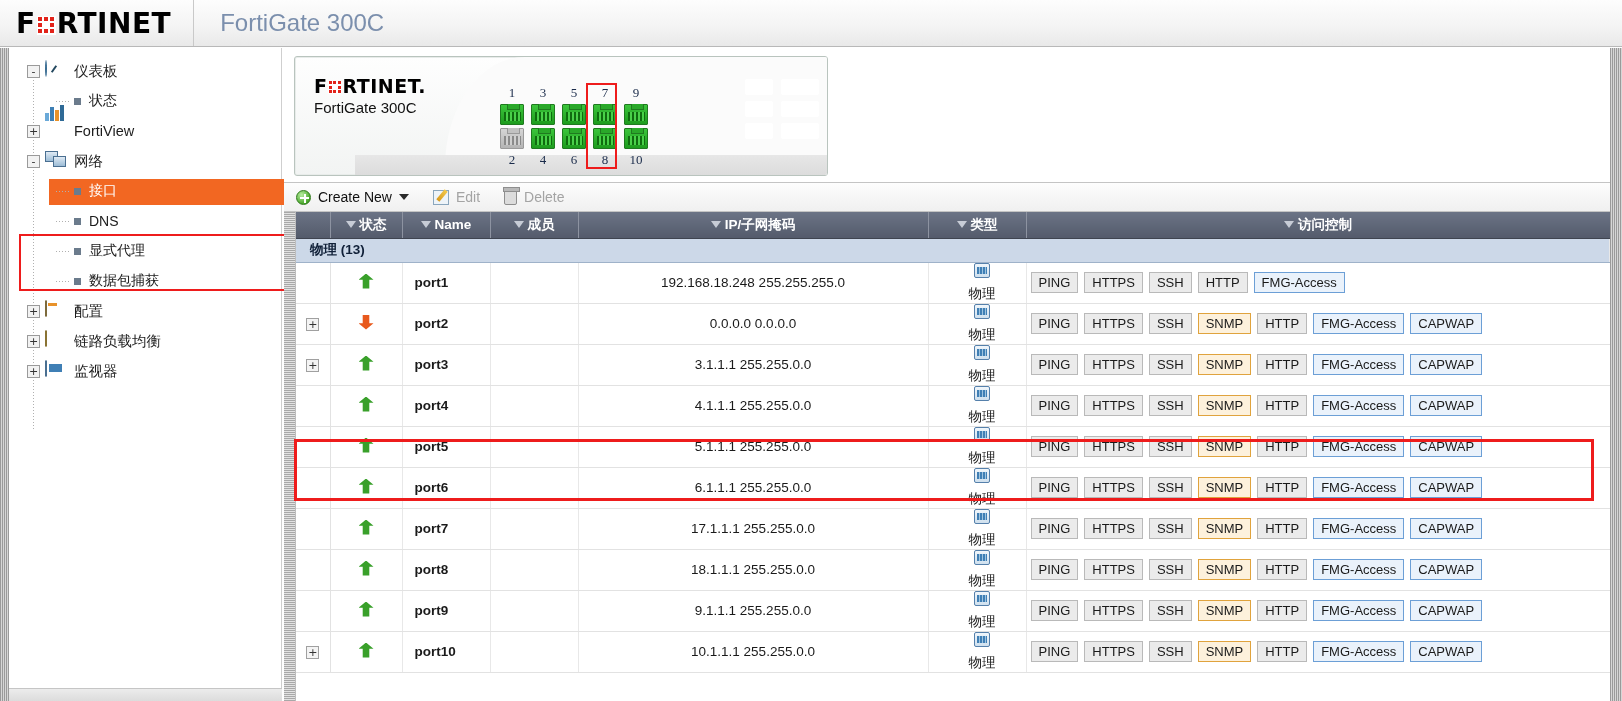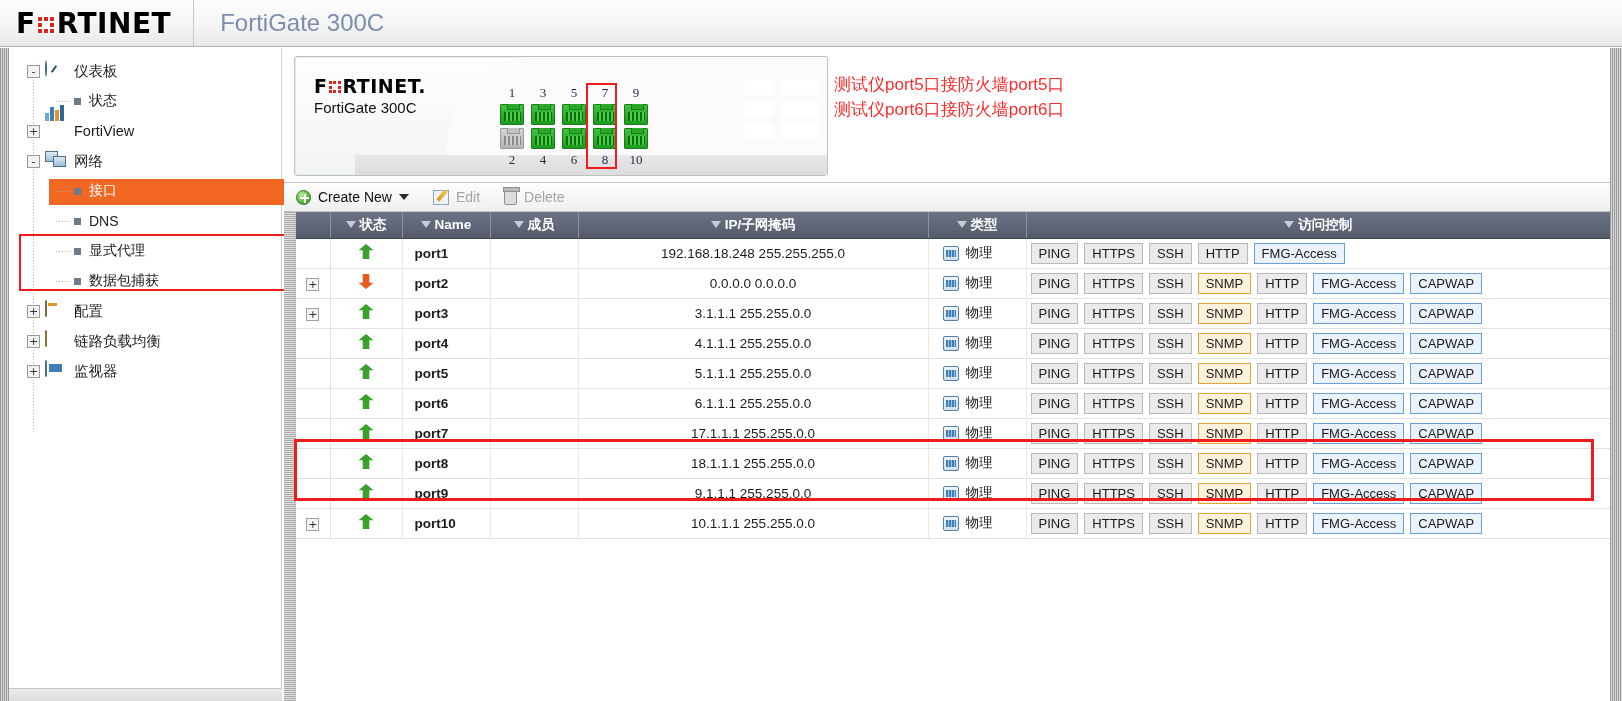--- a/index.html
+++ b/index.html
@@ -288,21 +288,21 @@
   }
   .arrow-up, .arrow-down {
     width:15px; height:15px; display:inline-block; position:relative;
   }
   .arrow-up {
     background:#39a02a; clip-path:polygon(50% 0,100% 42%,72% 42%,72% 100%,28% 100%,28% 42%,0 42%);
   }
   .arrow-down {
     background:#e8591d; clip-path:polygon(50% 100%,100% 58%,72% 58%,72% 0,28% 0,28% 58%,0 58%);
   }
-  .type-cell { display:flex; align-items:center; gap:7px; padding-left:10px; }
+  .type-cell { display:flex; align-items:center; gap:7px; padding-left:10px;flex-direction:column; }
   .ic-phys {
     width:16px; height:15px; border:1px solid #5580ab;
     background:linear-gradient(#f0f6fb,#cfe0ee); border-radius:2px;
     position:relative; flex:0 0 auto;
   }
   .ic-phys:after {
     content:""; position:absolute; left:2px; top:3px; width:10px; height:7px;
     background:repeating-linear-gradient(to right,#3f7fb5 0 2px,#9fc4e0 2px 3px);
   }
   .acl-list { display:flex; gap:6px; align-items:center; }
@@ -519,24 +519,20 @@
       <div class="vent" style="left:450px;top:22px;width:28px;height:16px"></div>
       <div class="vent" style="left:486px;top:22px;width:38px;height:16px"></div>
       <div class="vent" style="left:450px;top:44px;width:28px;height:16px"></div>
       <div class="vent" style="left:486px;top:44px;width:38px;height:16px"></div>
       <div class="vent" style="left:450px;top:66px;width:28px;height:16px"></div>
       <div class="vent" style="left:486px;top:66px;width:38px;height:16px"></div>
 
       <div id="port-red-box"></div>
     </div>
 
-    <div id="annot">
-      <div>测试仪port5口接防火墙port5口</div>
-      <div>测试仪port6口接防火墙port6口</div>
-    </div>
 
     <div id="toolbar">
       <div class="tb-btn enabled">
         <span class="ic-plus"></span>
         <span>Create New</span>
         <span class="caret"></span>
       </div>
       <div class="tb-btn disabled">
         <span class="ic-edit"></span>
         <span>Edit</span>
@@ -595,20 +591,23 @@
               </th>
             <th>
                 <span class="th-in">
                   <span class="funnel"></span>
                   <span>访问控制</span>
                 </span>
               </th>
           </tr>
         </thead>
         <tbody id="tbody">
+          <tr class="grp-row">
+            <td colspan="7">物理 (13)</td>
+          </tr>
         <tr>
               <td class="c-exp"></td>
               <td class="c-state"><span class="arrow-up"></span></td>
               <td class="c-name">port1</td>
               <td class="c-member"></td>
               <td class="c-ip">192.168.18.248 255.255.255.0</td>
               <td class="c-type">
                 <span class="type-cell">
                   <span class="ic-phys"></span>
                   <span>物理</span>

